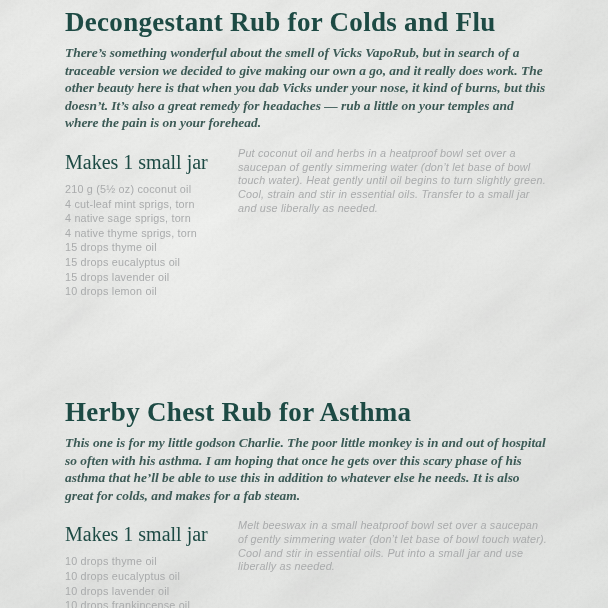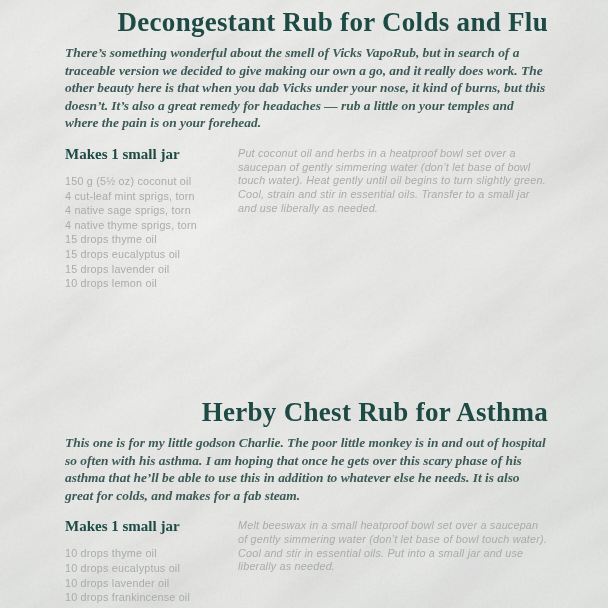--- a/index.html
+++ b/index.html
@@ -39,21 +39,20 @@
   .recipe-2 { top: 397px; }
 
   .recipe-title {
     margin: 0;
     font-family: "Liberation Serif", serif;
     font-weight: 700;
     font-size: 27px;
     line-height: 30px;
     letter-spacing: 0.3px;
     color: #1d4a44;
-    text-align: right;
   }
 
   .recipe-intro {
     margin: 7px 0 0 0;
     font-family: "Liberation Serif", serif;
     font-style: italic;
     font-weight: 700;
     font-size: 13.4px;
     line-height: 17.6px;
     color: #3c5a56;
@@ -61,24 +60,24 @@
 
   .cols {
     display: flex;
     margin-top: 14px;
     align-items: flex-start;
   }
   .col-left { width: 173px; flex: none; }
   .col-right { flex: 1; }
 
   .yield-heading {
-    margin: 0 0 12px 0;
+    margin: 8px 0 12px 0;
     font-family: "Liberation Serif", serif;
-    font-weight: 700;
-    font-size: 15px;
+    font-weight: 400;
+    font-size: 20px;
     line-height: 16px;
     color: #1d4a44;
   }
 
   .ingredients {
     list-style: none;
     margin: 0;
     padding: 0;
     font-size: 10.8px;
     line-height: 14.6px;
@@ -121,21 +120,21 @@
     <rect x="0" y="0" width="608" height="608" filter="url(#grain)"></rect>
   </svg>
 
   <section class="recipe recipe-1">
     <h1 class="recipe-title">Decongestant Rub for Colds and Flu</h1>
     <p class="recipe-intro">There’s something wonderful about the smell of Vicks VapoRub, but in search of a traceable version we decided to give making our own a go, and it really does work. The other beauty here is that when you dab Vicks under your nose, it kind of burns, but this doesn’t. It’s also a great remedy for headaches — rub a little on your temples and where the pain is on your forehead.</p>
     <div class="cols">
       <div class="col-left">
         <h2 class="yield-heading">Makes 1 small jar</h2>
         <ul class="ingredients">
-          <li>150 g (5½ oz) coconut oil</li>
+          <li>210 g (5½ oz) coconut oil</li>
           <li>4 cut-leaf mint sprigs, torn</li>
           <li>4 native sage sprigs, torn</li>
           <li>4 native thyme sprigs, torn</li>
           <li>15 drops thyme oil</li>
           <li>15 drops eucalyptus oil</li>
           <li>15 drops lavender oil</li>
           <li>10 drops lemon oil</li>
         </ul>
       </div>
       <div class="col-right">

